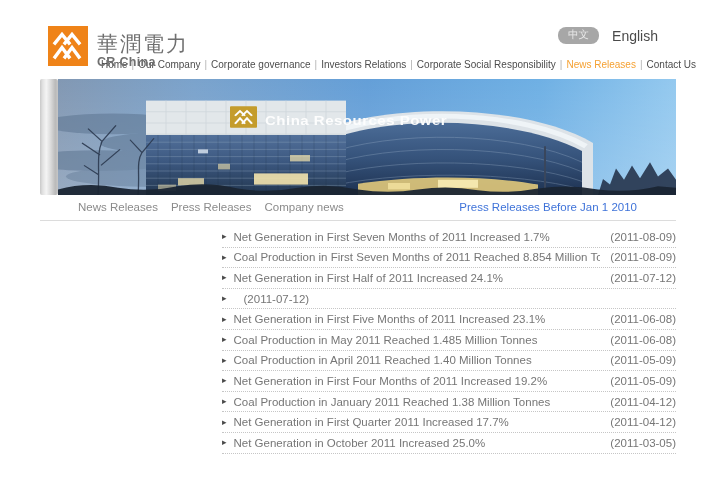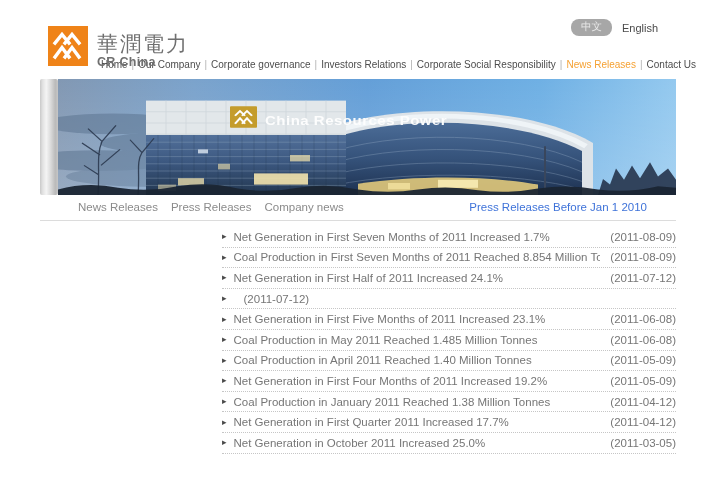--- a/index.html
+++ b/index.html
@@ -8,40 +8,40 @@
     font-family:"Liberation Sans", sans-serif;
     -webkit-font-smoothing:antialiased;
   }
   
   .header { position:relative; height:57px; }
   .logo { position:absolute; left:48px; top:26px; display:flex; align-items:flex-start; cursor:pointer; }
   .logo-icon { width:40px; height:40px; display:block; }
   .logo-text { margin-left:9px; padding-top:6px; }
   .logo-cn { font-size:21px; color:#6f6f6f; letter-spacing:2px; line-height:23px; }
   .logo-en { font-size:12.5px; font-weight:bold; color:#6f6f6f; letter-spacing:.3px; }
-  .lang { position:absolute; right:62px; top:19px; display:flex; align-items:center; gap:10px; }
+  .lang { position:absolute; right:62px; top:27px; display:flex; align-items:center; gap:1px; }
   .lang-pill { background:#a7a7a7; color:#e9e9e9; font-size:10.5px; padding:1px 10px 2px; border-radius:8px; cursor:pointer; }
-  .lang-en { font-size:11px; color:#4a4a4a; cursor:pointer; }
+  .lang-en { font-size:14px; color:#4a4a4a; cursor:pointer;margin-left:12px; }
   
   .nav { text-align:right; padding-right:24px; font-size:10px; color:#4d4d4d; line-height:16px; white-space:nowrap; }
   .nav-item { cursor:pointer; }
   .nav-sep { color:#b3b3b3; margin:0 4px; }
   .nav-item.active { color:#f5a133; }
   
   .hero { margin:6px 44px 0 40px; height:116px; display:flex; }
   .roll {
     width:18px; height:100%; border-radius:2px;
     background:linear-gradient(90deg,#c9c9c9 0%,#e2e2e2 15%,#f4f4f4 35%,#dadada 60%,#bababa 85%,#c6c6c6 100%);
   }
   .scene { flex:1; height:100%; display:block; }
   
   .subnav { position:relative; margin:4px 44px 0 40px; height:17px; font-size:11.5px; }
   .tabs { position:absolute; left:38px; top:2px; display:flex; gap:13px; color:#8b8b8b; }
   .tab { cursor:pointer; }
-  .archive { position:absolute; right:29px; top:2px; color:#3f73d9; cursor:pointer; }
+  .archive { position:absolute; right:39px; top:2px; color:#3f73d9; cursor:pointer; }
   .divider { margin:4px 44px 0 40px; border-top:1px solid #dcdcdc; height:0; }
   
   .list { margin:6px 44px 0 222px; }
   .row {
     display:flex; align-items:center; height:20.6px; box-sizing:border-box;
     border-bottom:1px dotted #c6c6c6; font-size:11.5px; color:#767676;
   }
   .bullet { font-size:9px; color:#4a4a4a; margin-right:7px; line-height:1; }
   .title { flex:1; cursor:pointer; white-space:nowrap; overflow:hidden; }
   .date { margin-left:10px; }

